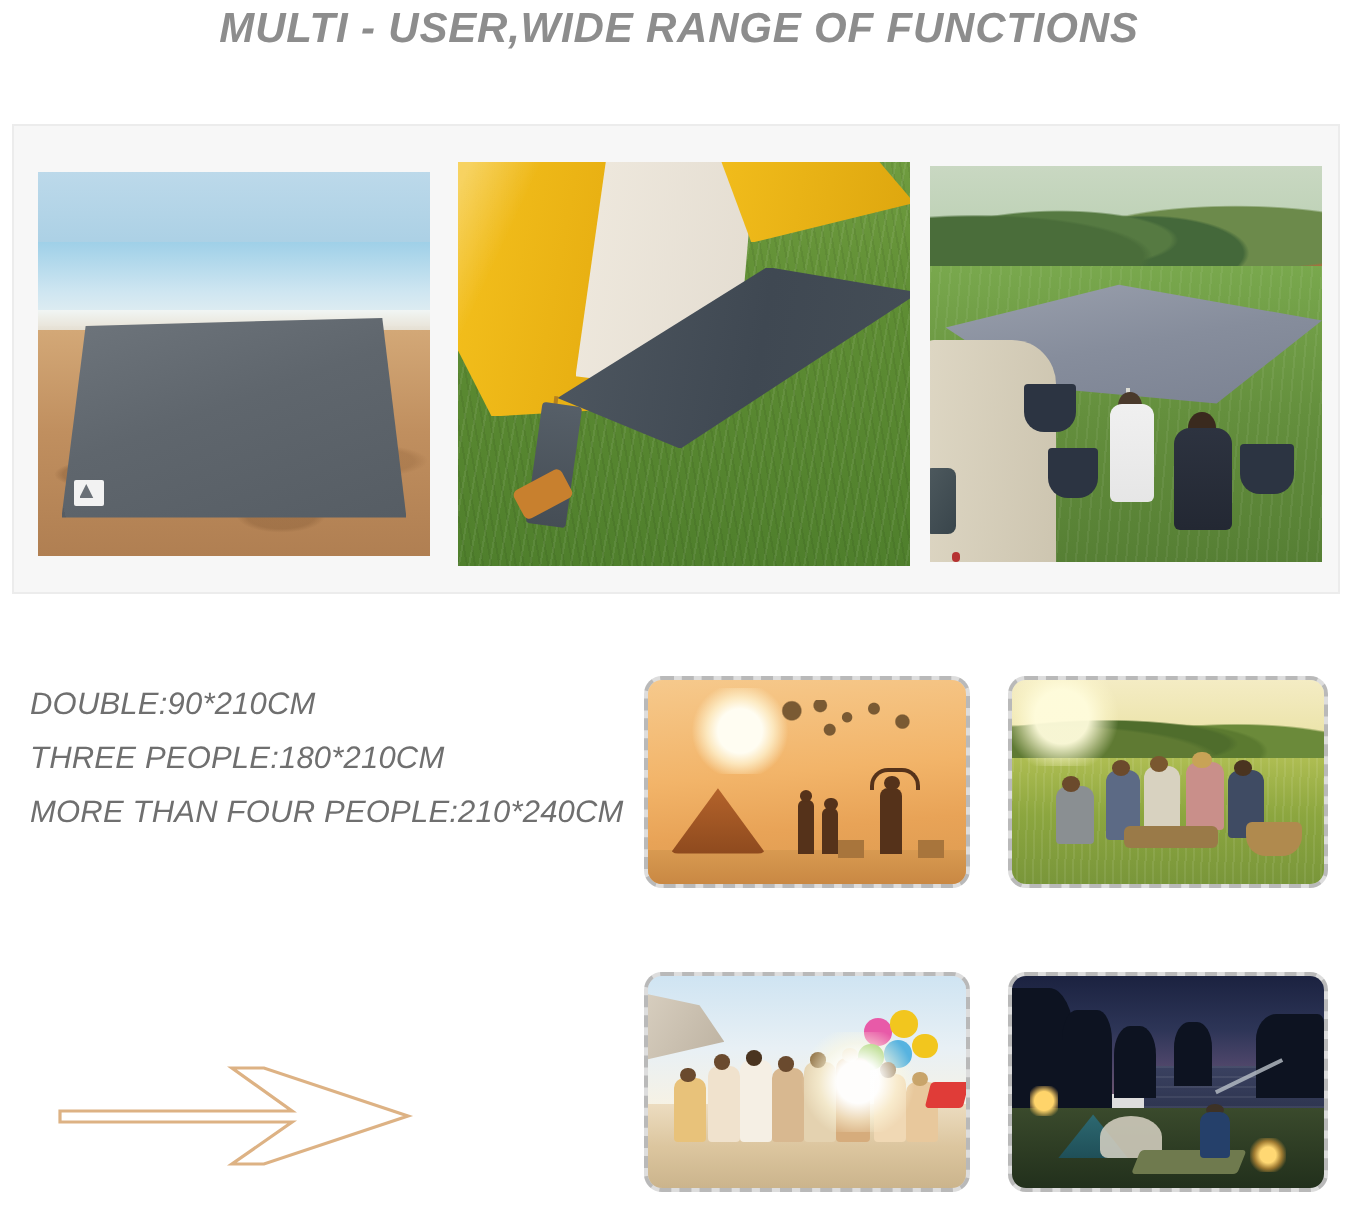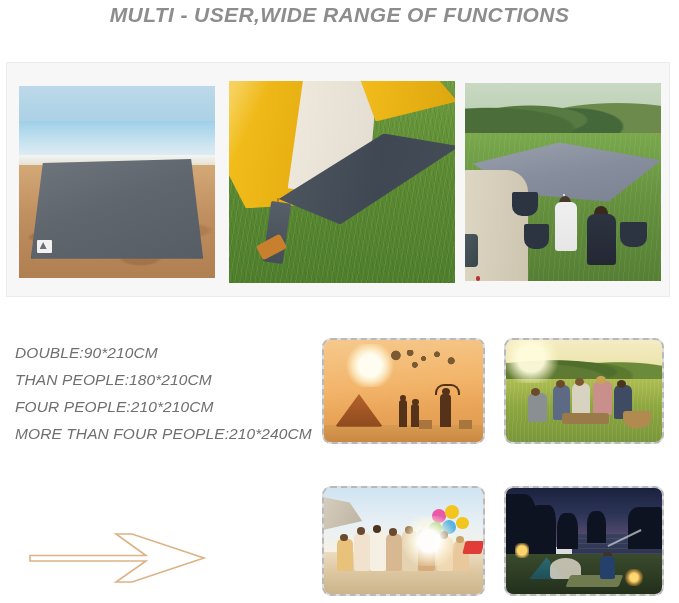--- a/index.html
+++ b/index.html
@@ -323,22 +323,21 @@
         <div class="person-kid3"></div>
         <div class="ad-head3"></div>
         <div class="person-ad3"></div>
       </div>
 
     </div>
   </div>
 
   <div class="sizes">
     <div class="size-line">DOUBLE:90*210CM</div>
-    <div class="size-line">THAN PEOPLE:180*210CM</div>
-    <div class="size-line">FOUR PEOPLE:210*210CM</div>
+    <div class="size-line">THREE PEOPLE:180*210CM</div>
     <div class="size-line">MORE THAN FOUR PEOPLE:210*240CM</div>
   </div>
 
   <div class="arrow-wrap">
     <svg width="185" height="60" viewBox="0 0 185 60" fill="none">
       <path d="M2 30.5 L2 36 L118 36 L88 57 L104 57 L176 33 L104 9 L88 9 L118 30.5 Z" stroke="#ddb284" stroke-width="1.6" fill="none" stroke-linejoin="miter"></path>
     </svg>
   </div>
 
   <div class="thumb t1">

